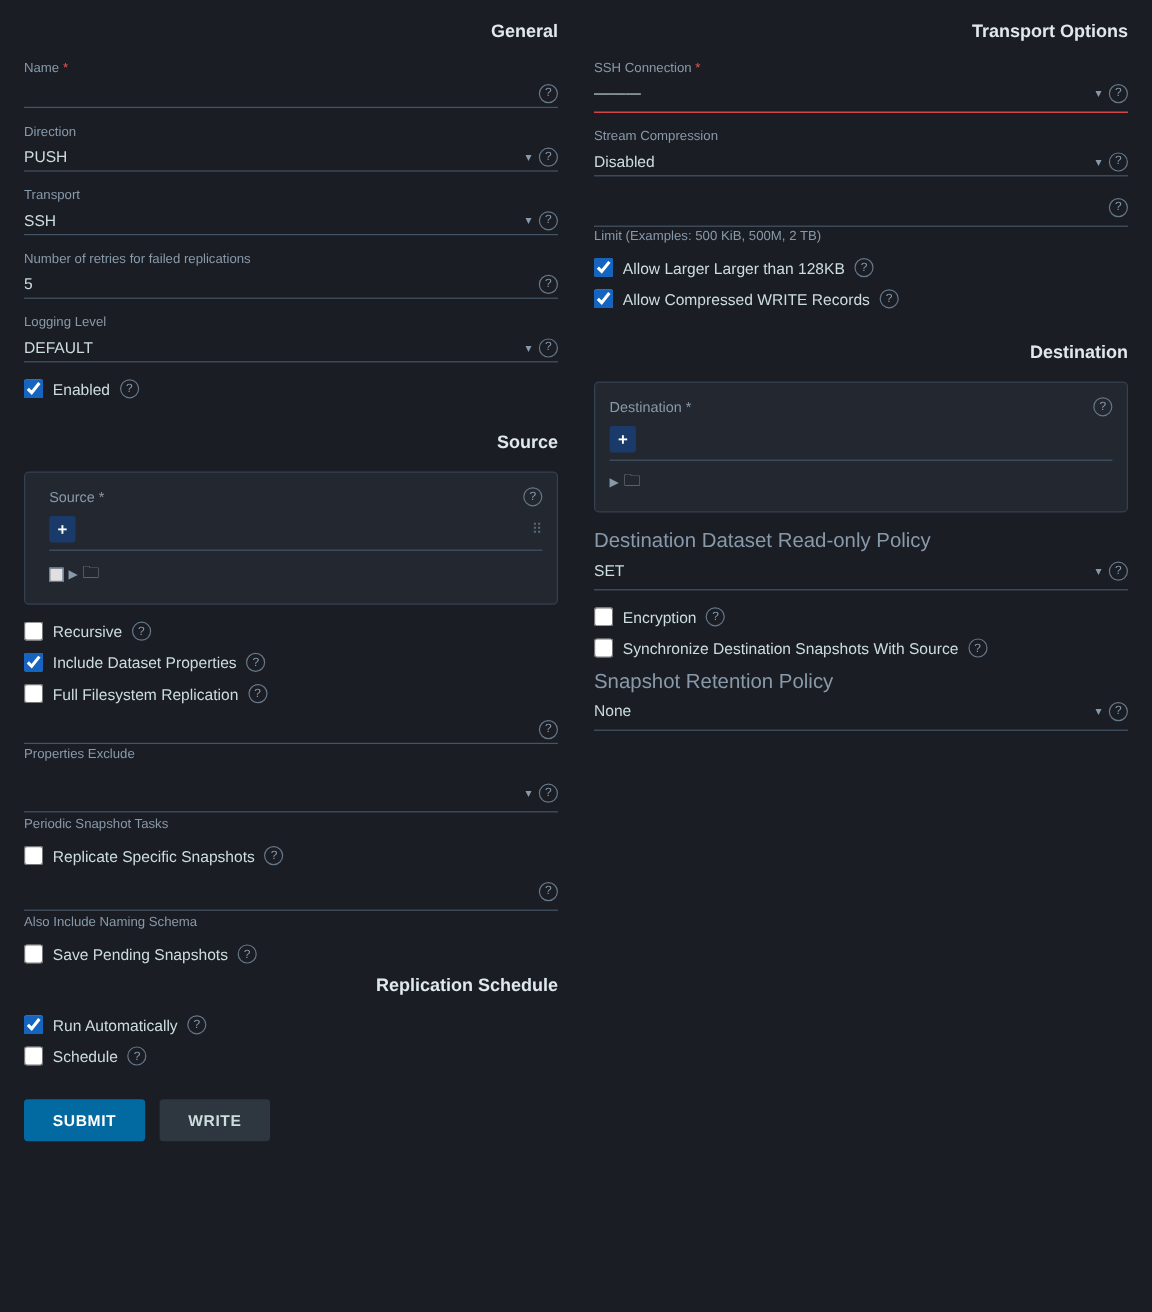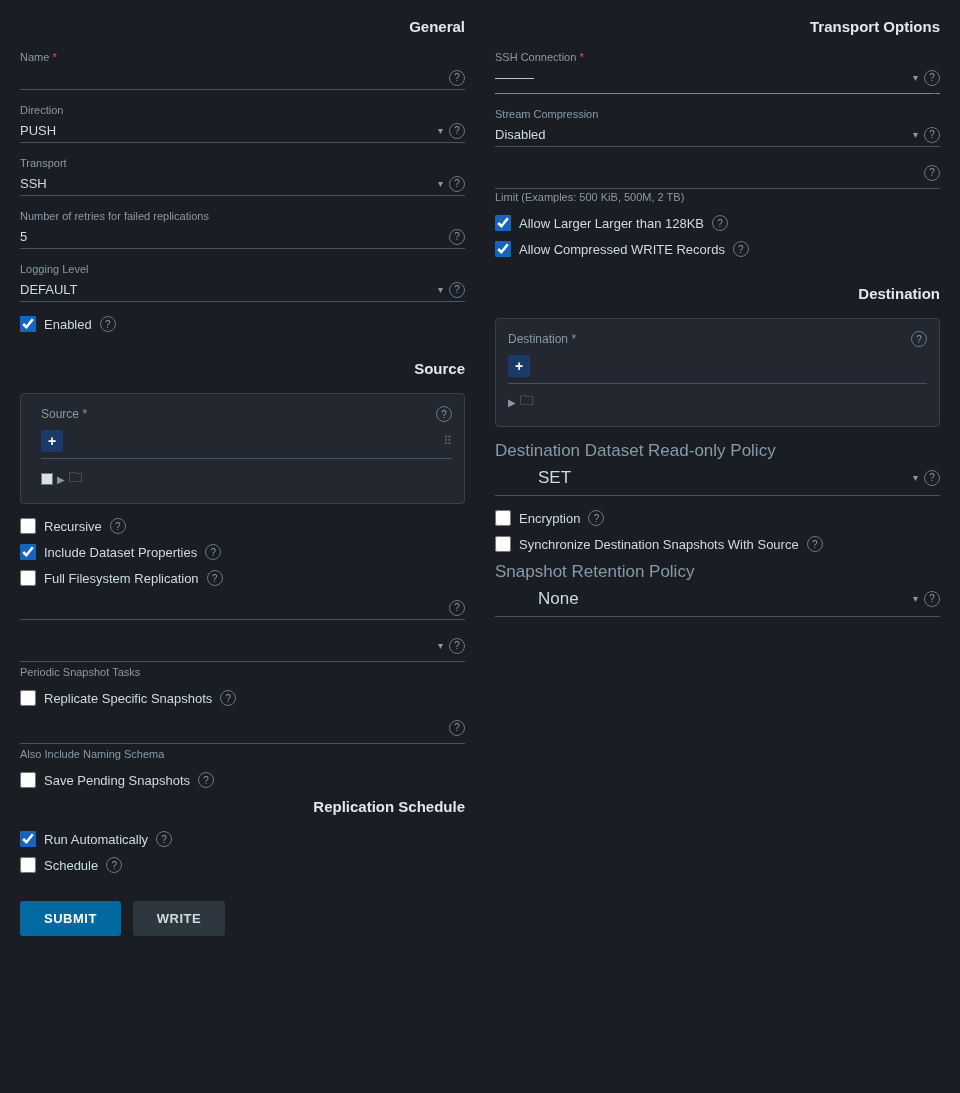--- a/index.html
+++ b/index.html
@@ -307,25 +307,24 @@
       gap: 6px;
       border-bottom: 1px solid #445566;
       padding-bottom: 4px;
       margin-bottom: 12px;
     }
     .snapshot-policy-row select {
       flex: 1;
       background: transparent;
       border: none;
       color: #cdd;
-      font-size: 17px;
+      font-size: 13px;
       padding: 4px 0;
       outline: none;
       appearance: none;
-      margin-left: 43px;
     }
     .ssh-conn-row {
       display: flex;
       align-items: center;
       gap: 6px;
       border-bottom: 1px solid #ff5252;
       padding-bottom: 4px;
       margin-bottom: 10px;
     }
     .ssh-conn-row select {
@@ -459,20 +458,21 @@
           <input type="checkbox" style="">
           <span class="checkbox-label">Full Filesystem Replication</span>
           <span class="help-icon">?</span>
         </div>
 
         <div class="field-group">
           <div class="field-input-row">
             <input type="text" placeholder="" style="">
             <span class="help-icon">?</span>
           </div>
+          <div class="field-label" style="margin-top:3px;">Properties Exclude</div>
         </div>
 
         <div class="periodic-row">
           <select>
             <option value=""></option>
           </select>
           <span class="chevron-down">▾</span>
           <span class="help-icon">?</span>
         </div>
         <div class="field-label" style="margin-top:-10px; margin-bottom:12px;">Periodic Snapshot Tasks</div>

